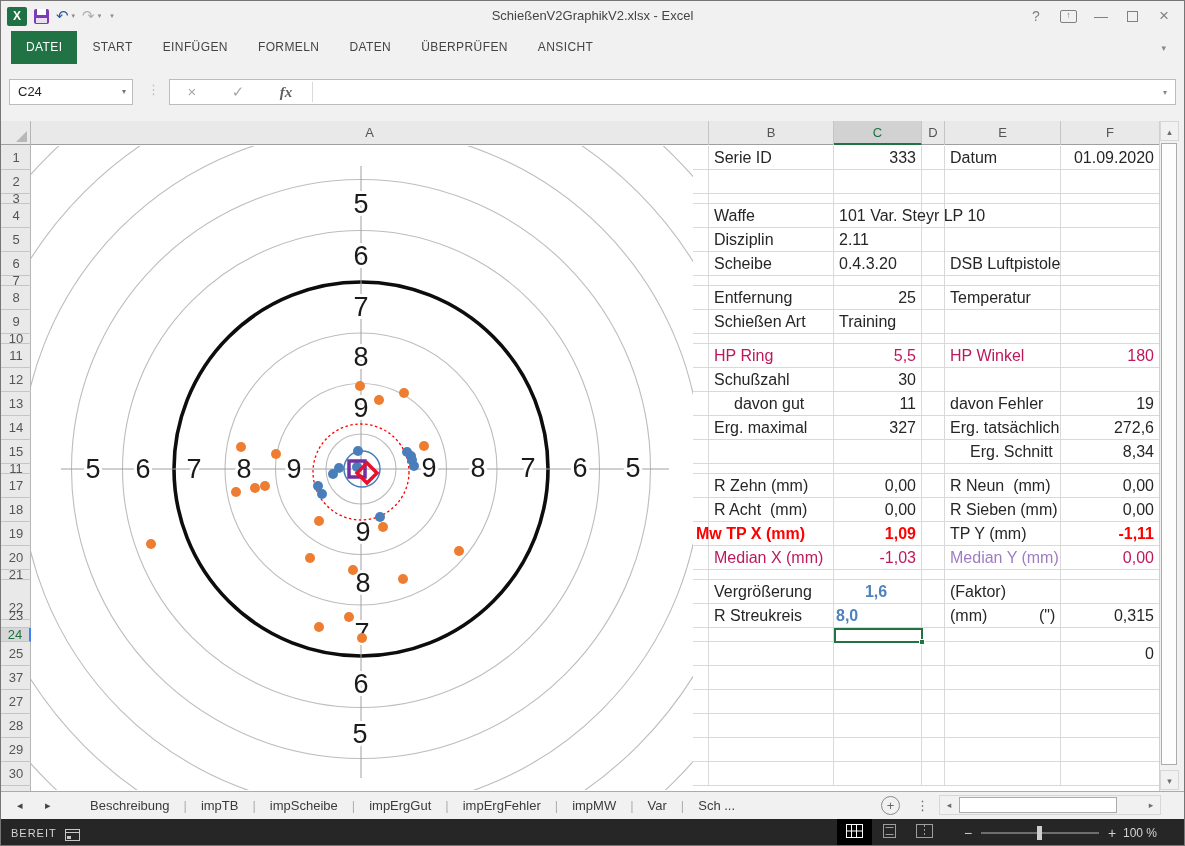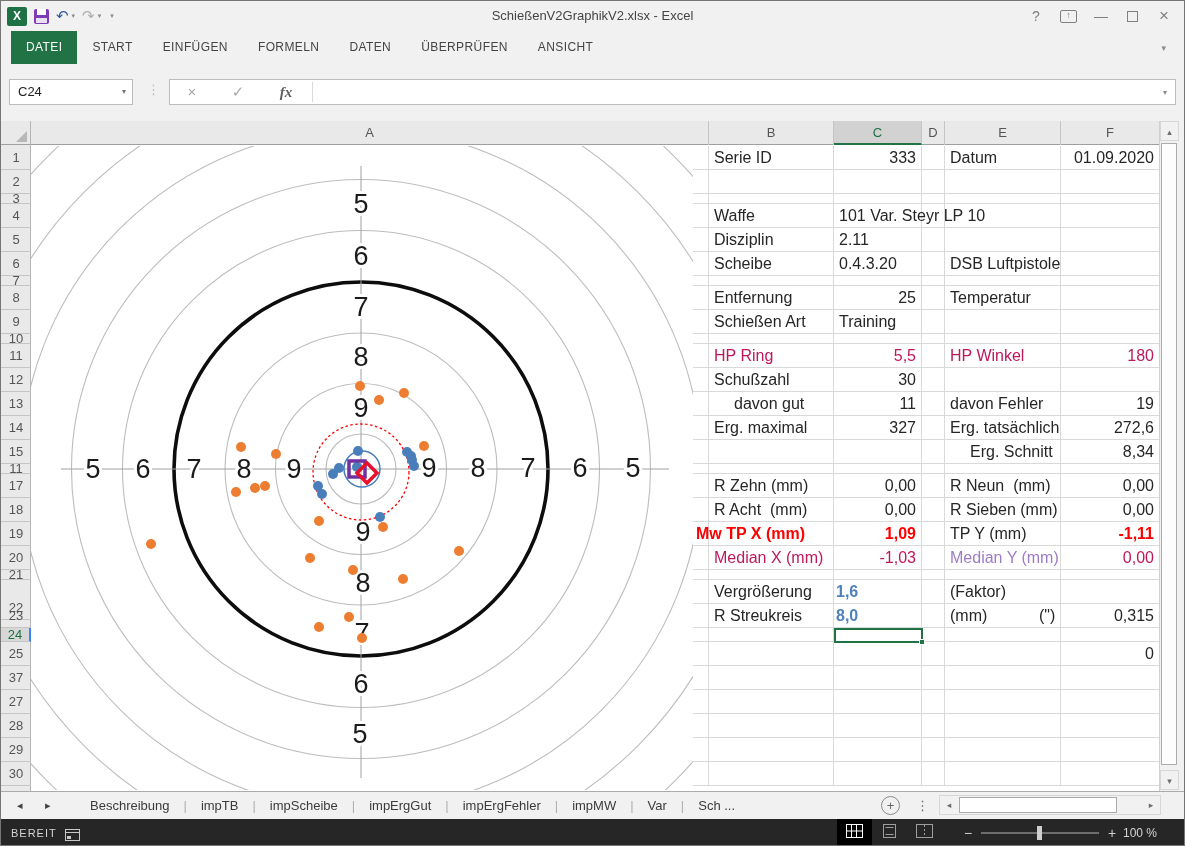--- a/index.html
+++ b/index.html
@@ -364,21 +364,21 @@
       <div class="gcell" style="left: 921px; top: 425px; width: 23px; height: 10px;"></div>
       <div class="gcell" style="left: 944px; top: 425px; width: 116px; height: 10px;"></div>
       <div class="gcell" style="left: 1060px; top: 425px; width: 99px; height: 10px;"></div>
       <div class="gcell" style="left: 692px; top: 435px; width: 16px; height: 24px;"></div>
       <div class="gcell" style="left: 708px; top: 435px; width: 125px; height: 24px;"></div>
       <div class="gcell" style="left: 833px; top: 435px; width: 88px; height: 24px;"></div>
       <div class="gcell" style="left: 921px; top: 435px; width: 23px; height: 24px;"></div>
       <div class="gcell" style="left: 944px; top: 435px; width: 116px; height: 24px;"></div>
       <div class="gcell" style="left: 1060px; top: 435px; width: 99px; height: 24px;"></div>
       <span class="cval" style="top: 435px; line-height: 24px; left: 713px;">Vergrößerung</span>
-      <span class="cval c-blue" style="top: 435px; line-height: 24px; left: 835px; width: 80px; text-align: left;">1,6</span>
+      <span class="cval c-blue" style="top: 435px; line-height: 24px; left: 835px; width: 80px; text-align: center;">1,6</span>
       <span class="cval" style="top: 435px; line-height: 24px; left: 949px;">(Faktor)</span>
       <div class="gcell" style="left: 692px; top: 459px; width: 16px; height: 24px;"></div>
       <div class="gcell" style="left: 708px; top: 459px; width: 125px; height: 24px;"></div>
       <div class="gcell" style="left: 833px; top: 459px; width: 88px; height: 24px;"></div>
       <div class="gcell" style="left: 921px; top: 459px; width: 23px; height: 24px;"></div>
       <div class="gcell" style="left: 944px; top: 459px; width: 116px; height: 24px;"></div>
       <div class="gcell" style="left: 1060px; top: 459px; width: 99px; height: 24px;"></div>
       <span class="cval" style="top: 459px; line-height: 24px; left: 713px;">R Streukreis</span>
       <span class="cval c-blue" style="top: 459px; line-height: 24px; left: 835px; width: 80px; text-align: left;">8,0</span>
       <span class="cval" style="top: 459px; line-height: 24px; left: 949px;">(mm)</span>

